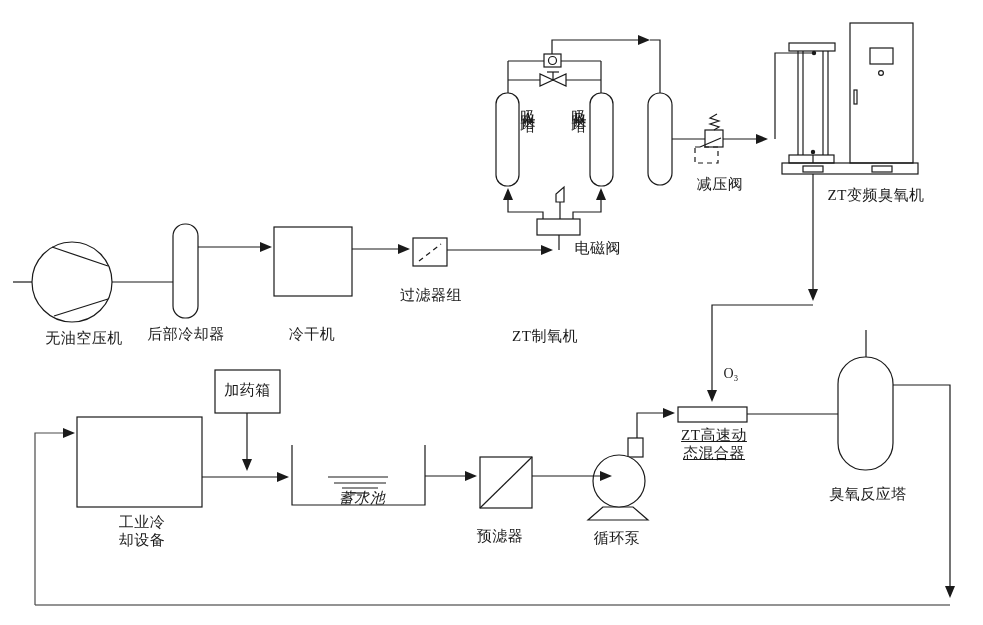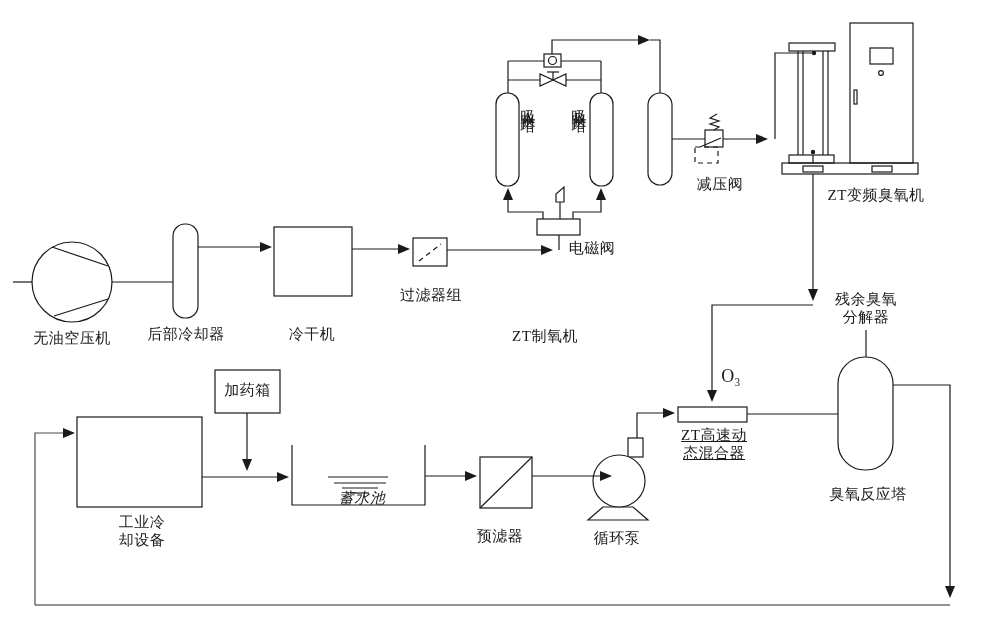--- a/index.html
+++ b/index.html
@@ -10,21 +10,21 @@
   #stage svg { position:absolute; left:0; top:0; }
   .lbl {
     position:absolute; font-size:15px; line-height:1.18; color:#1a1a1a;
     text-align:center; white-space:pre-line; letter-spacing:0.5px;
   }
   .vlbl {
     position:absolute; font-size:15px; color:#1a1a1a;
     writing-mode:vertical-rl; text-orientation:upright;
     letter-spacing:4px; line-height:1;
   }
-  .o3 { font-size:18px; letter-spacing:0; }
+  .o3 { font-size:14px; letter-spacing:0; }
 </style>
 </head>
 <body>
 
 <div id="stage">
 
 <svg width="983" height="625" viewBox="0 0 983 625">
   <defs>
     <marker id="arr" markerUnits="userSpaceOnUse" markerWidth="12" markerHeight="10" refX="10" refY="5" orient="auto">
       <path d="M0,0 L12,5 L0,10 Z" fill="#1a1a1a"></path>
@@ -151,32 +151,30 @@
     <g>
       <rect x="628" y="438" width="15" height="19" fill="#ffffff"></rect>
       <polygon points="603,507 588,520 648,520 633,507" fill="#ffffff"></polygon>
       <circle cx="619" cy="481" r="26" fill="#ffffff"></circle>
     </g>
     <line x1="532" y1="476" x2="610" y2="476" marker-end="url(#arr)"></line>
     <path d="M637,438 L637,413 L673,413" marker-end="url(#arr)"></path>
   </g>
 </svg>
 
-<div class="lbl" style="left:24px;  top:330px; width:96px;">无油空压机</div>
+<div class="lbl" style="left:36px;  top:330px; width:96px;">无油空压机</div>
 <div class="lbl" style="left:138px; top:326px; width:96px;">后部冷却器</div>
 <div class="lbl" style="left:268px; top:326px; width:88px;">冷干机</div>
 <div class="lbl" style="left:392px; top:287px; width:78px;">过滤器组</div>
 <div class="lbl" style="left:503px; top:287px; width:84px;margin-top:41px;">ZT制氧机</div>
-<div class="lbl" style="left:563px; top:240px; width:58px;">电磁阀</div>
+<div class="lbl" style="left:563px; top:240px; width:58px;text-align:right;">电磁阀</div>
 <div class="vlbl" style="left:520px; top:98px; height:96px;">吸附塔A</div>
 <div class="vlbl" style="left:571px; top:98px; height:96px;">吸附塔B</div>
 <div class="lbl" style="left:690px; top:176px; width:60px;">减压阀</div>
 <div class="lbl" style="left:818px; top:187px; width:116px;">ZT变频臭氧机</div>
-<div class="lbl" style="left:824px; top:291px; width:84px;">残余臭氧
-分解器</div>
 <div class="lbl o3" style="left:718px; top:366px; width:26px;">O₃</div>
 <div class="lbl" style="left:674px; top:427px; width:80px;text-decoration:underline;">ZT高速动
 态混合器</div>
 <div class="lbl" style="left:820px; top:486px; width:96px;">臭氧反应塔</div>
 <div class="lbl" style="left:110px; top:514px; width:64px;">工业冷
 却设备</div>
 <div class="lbl" style="left:215px; top:382px; width:65px;">加药箱</div>
 <div class="lbl" style="left:330px; top:490px; width:64px;font-style:italic;">蓄水池</div>
 <div class="lbl" style="left:468px; top:528px; width:64px;">预滤器</div>
 <div class="lbl" style="left:585px; top:530px; width:64px;">循环泵</div>

